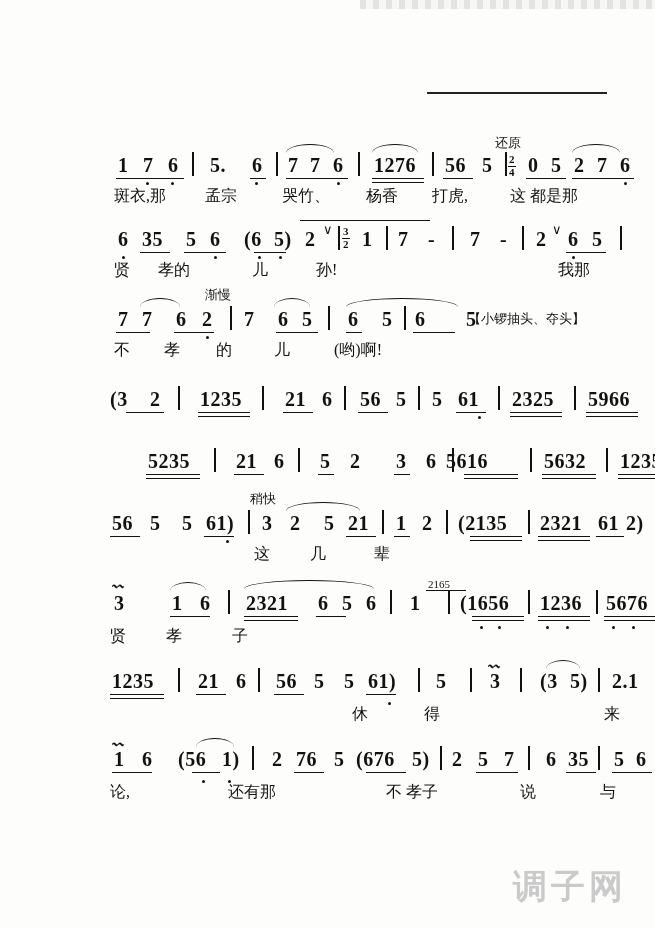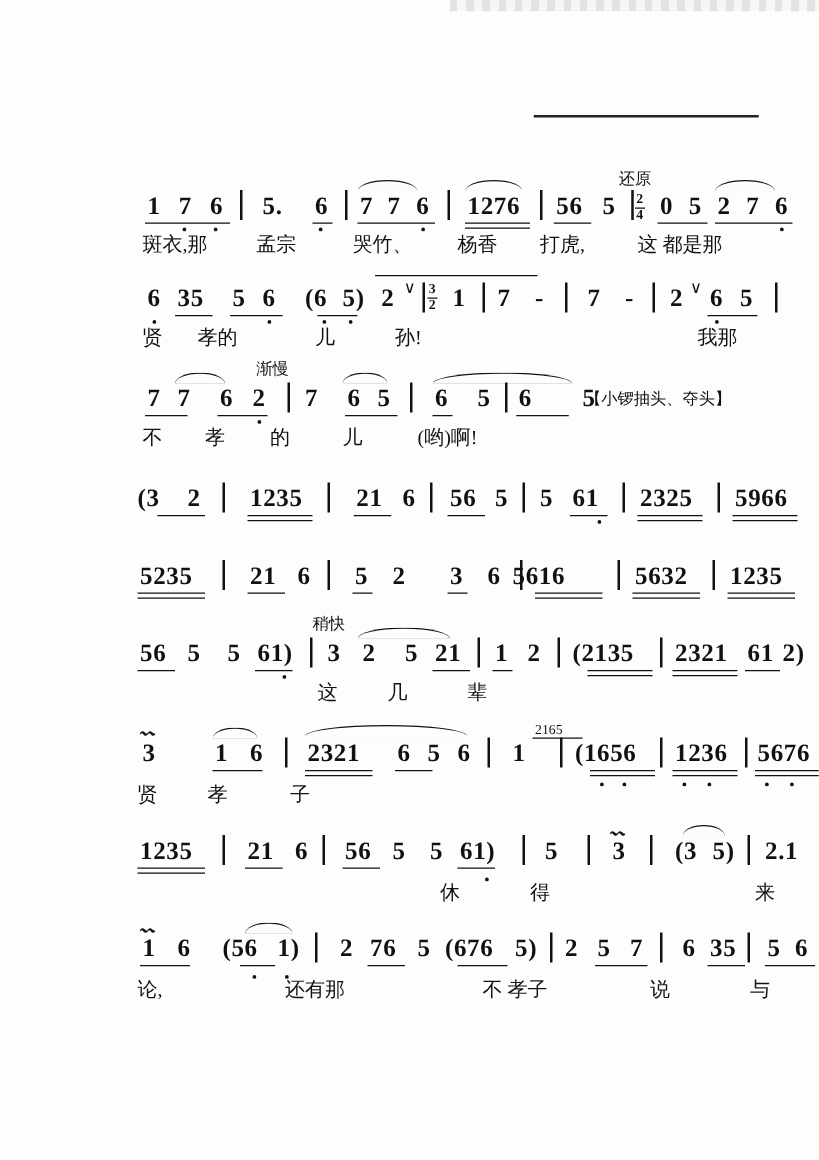--- a/index.html
+++ b/index.html
@@ -394,21 +394,21 @@
         <div class="dbl" style="left:510px; top:28px; width:52px;"></div>
         <div class="dbl" style="left:510px; top:32px; width:52px;"></div>
         <div class="bar" style="left:574px;"></div>
 
         <span class="n" style="left:588px; top:4px;">5966</span>
         <div class="dbl" style="left:586px; top:28px; width:52px;"></div>
         <div class="dbl" style="left:586px; top:32px; width:52px;"></div>
       </div>
     </div>
 
-    <div class="sys" style="height:62px;">
+    <div class="sys" style="height:62px;margin-left:36px;">
       <div class="notes">
         <span class="n" style="left:112px; top:4px;">5235</span>
         <div class="dbl" style="left:110px; top:28px; width:54px;"></div>
         <div class="dbl" style="left:110px; top:32px; width:54px;"></div>
         <div class="bar" style="left:178px;"></div>
 
         <span class="n" style="left:200px; top:4px;">21</span>
         <span class="n" style="left:238px; top:4px;">6</span>
         <div class="dbl" style="left:198px; top:28px; width:30px;"></div>
         <div class="bar" style="left:262px;"></div>
@@ -627,15 +627,16 @@
         <span class="ly" style="left:228px;">还有那</span>
         <span class="ly" style="left:386px;">不 孝子</span>
         <span class="ly" style="left:520px;">说</span>
         <span class="ly" style="left:600px;">与</span>
       </div>
     </div>
 
   </div>
 
   <div class="wm">
+    <div class="wm-main">调子网</div>
   </div>
 
 </div>
 
 </body></html>

